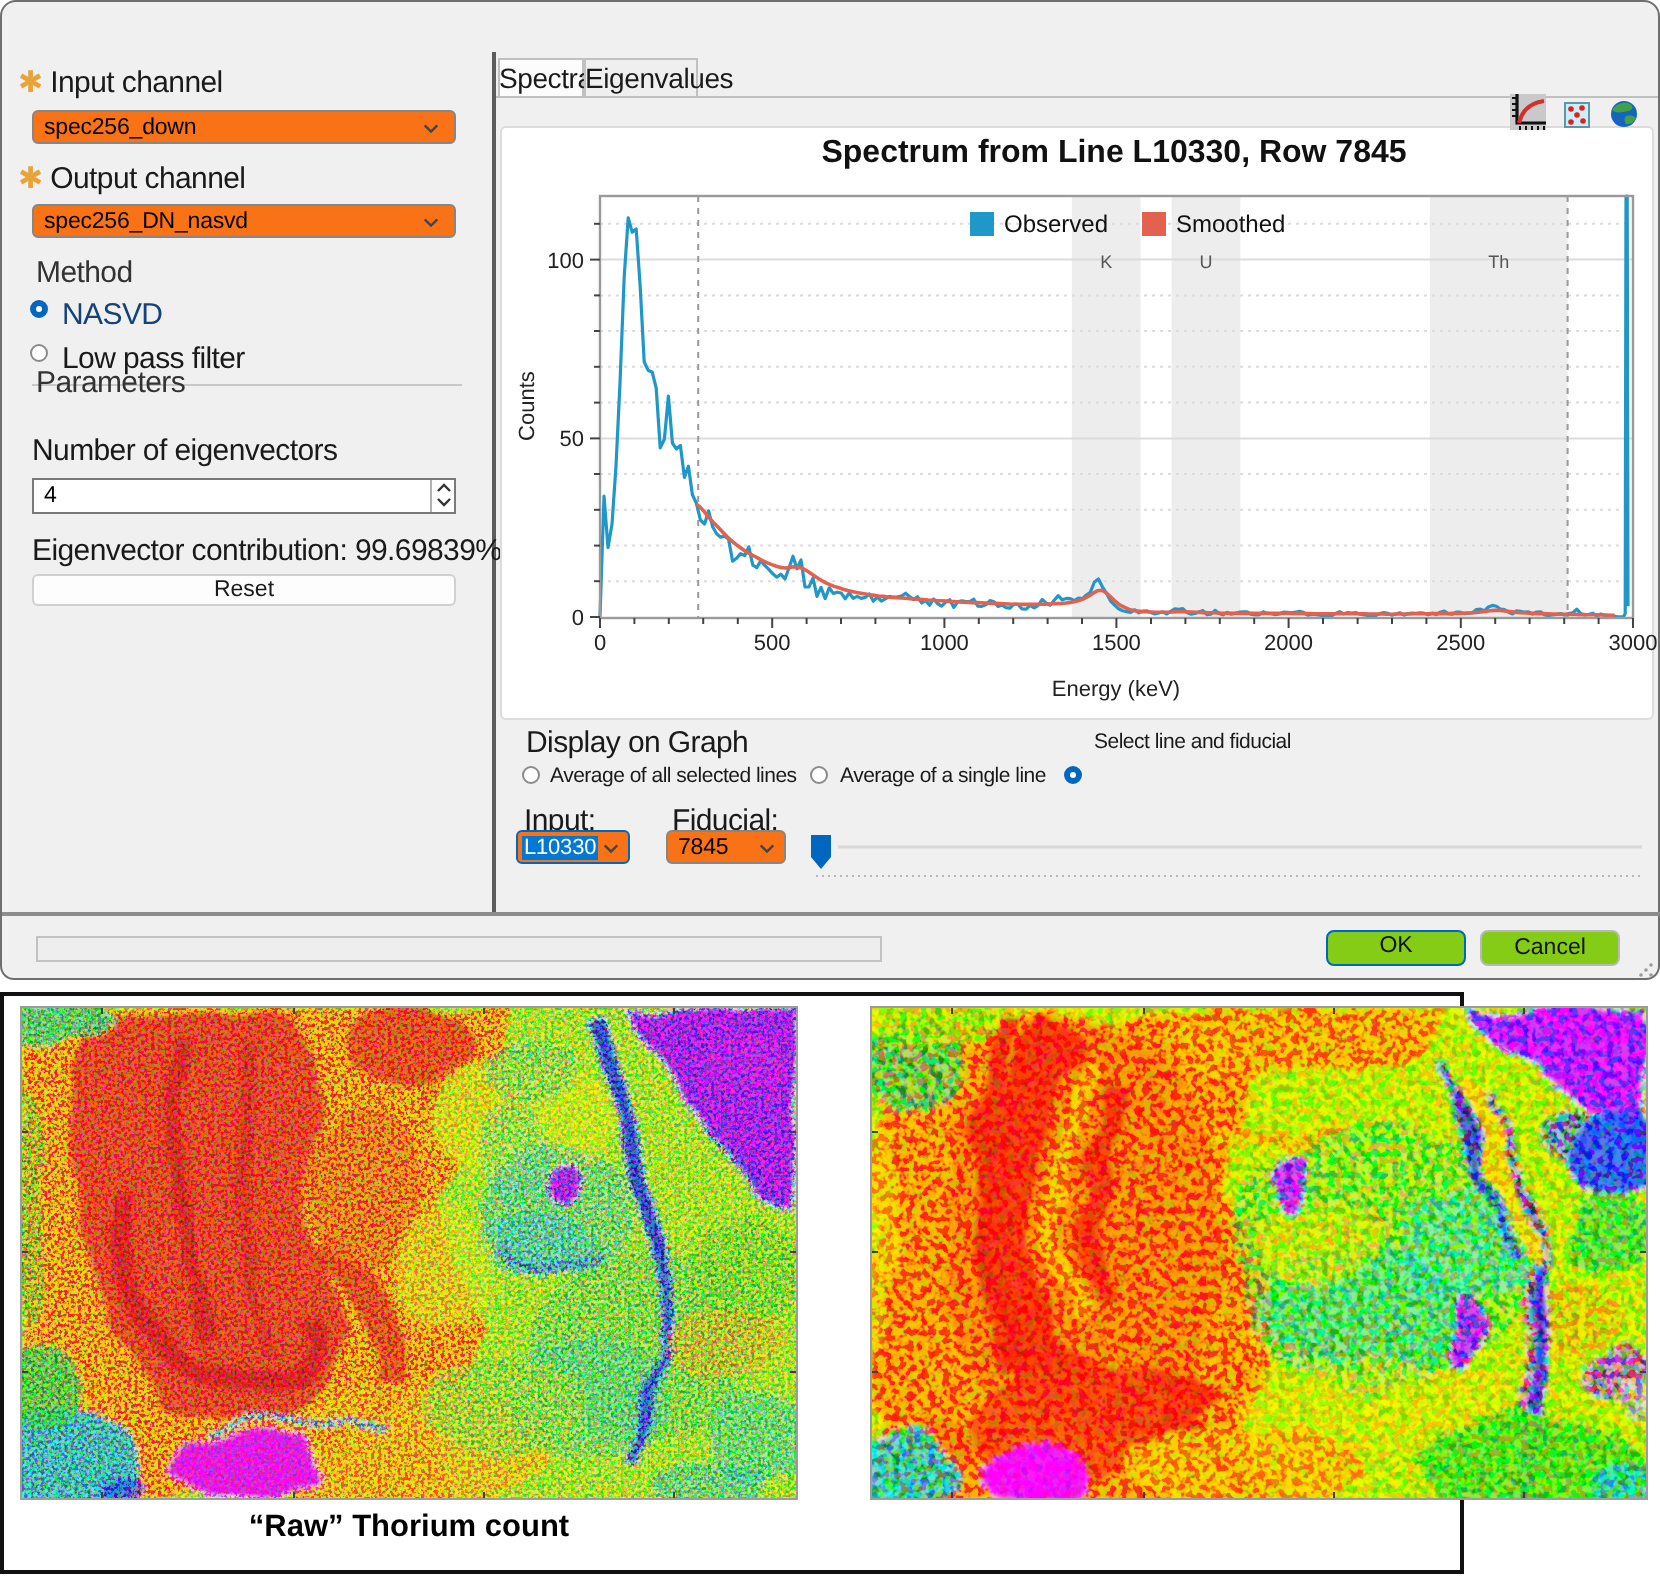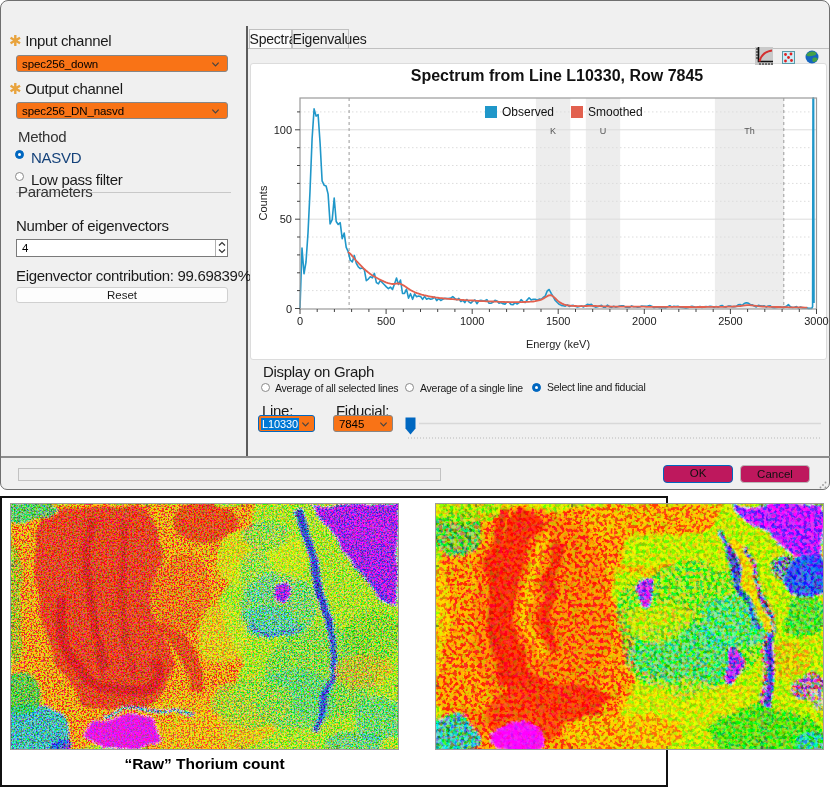--- a/index.html
+++ b/index.html
@@ -26,24 +26,24 @@
 #spin .btns { position:absolute; right:0; top:0; width:12px; height:16px; border-left:1px solid #b0b0b0; }
 #reset { position:absolute; left:15px; top:286px; width:212px; height:16px; background:#fdfdfd; border:1px solid #d0d0d0; border-radius:3px; font-size:11.5px; text-align:center; line-height:14px; color:#1a1a1a; }
 #sep1 { position:absolute; left:15px; top:191px; width:215px; height:1px; background:#c8c8c8; }
 .tab { position:absolute; top:28px; height:19px; font-size:14px; letter-spacing:-0.2px; color:#1a1a1a; text-align:right; line-height:18px; }
 #tab1 { left:247.5px; width:43px; background:#fcfcfc; border:1px solid #c0c0c0; border-bottom:none; }
 #tab2 { left:290.5px; width:57px; background:#efefef; border:1px solid #c0c0c0; border-bottom:none; }
 #tabline { position:absolute; left:247px; top:46.5px; width:581px; height:1px; background:#c0c0c0; }
 #chartbox { position:absolute; left:249px; top:62px; width:577px; height:297px; background:#fff; border:1px solid #dcdcdc; border-radius:3px; }
 #footer-sep { position:absolute; left:0px; top:455px; width:830px; height:2px; background:#8c8c8c; }
 #prog { position:absolute; left:17px; top:467px; width:423px; height:13px; background:#eeeeee; border:1px solid #c2c2c2; }
-.btn { position:absolute; top:464px; height:18px; background:#be185d; border:1px solid #b8b8b8; border-radius:4px; font-size:11.5px; text-align:center; color:#111; }
+.btn { position:absolute; top:464px; height:18px; background:#84cc16; border:1px solid #b8b8b8; border-radius:4px; font-size:11.5px; text-align:center; color:#111; }
 #ok { left:662px; width:70px; border:1.5px solid #0067c0; line-height:15px; }
 #cancel { left:739px; width:70px; line-height:16px; }
-#bpanel { position:absolute; left:0; top:496px; width:668px; height:291px; background:#fff; border:2px solid #111; }
+#bpanel { position:absolute; left:0; top:496px; width:732px; height:291px; background:#fff; border:2px solid #111; }
 .map { position:absolute; top:5px; width:389px; height:247px; border:1px solid #999; filter:saturate(1.35) contrast(1.1); }
 #map1 { left:8px; }
 #map2 { left:433px; }
 .cap { position:absolute; top:257px; width:389px; text-align:center; font-size:15.5px; font-weight:bold; color:#000; }
 svg { display:block; }
 svg text { font-family:"Liberation Sans", sans-serif; }
 </style></head>
 <body>
 <div id="dlg">
   <div id="divider"></div>
@@ -192,22 +192,22 @@
     <path d="M1,5 C3,2 6,1 9,1.5 C12,2.5 12,5 9,5.5 C6,6 3,7 1,5 Z" fill="#43a047"></path>
     <path d="M8,8 C10,7 12,8 13,9 C12,11 10,12.5 8,12 C7,10.5 7,9 8,8 Z" fill="#43a047"></path>
     </svg>
 
   <div class="lbl" style="left:262px; top:362px;">Display on Graph</div>
   <div class="radio" style="left:260px; top:382px;"></div>
   <div class="lbl sm" style="left:274px; top:381px;">Average of all selected lines</div>
   <div class="radio" style="left:404px; top:382px;"></div>
   <div class="lbl sm" style="left:419px; top:381px;">Average of a single line</div>
   <div class="radio sel" style="left:531px; top:382px;"></div>
-  <div class="lbl sm" style="left:546px; top:380px;">Select line and fiducial</div>
-  <div class="lbl" style="left:261px; top:401px;">Line:</div>
+  <div class="lbl sm" style="left:546px; top:364px;">Select line and fiducial</div>
+  <div class="lbl" style="left:261px; top:401px;">Input:</div>
   <div class="combo" style="left:257px; top:414px; width:57px; height:17px; border:1.5px solid #0067c0;">
     <span class="tx" style="left:2px; top:1.5px; background:#0078d4; color:#fff; padding:0 1px; font-size:11px;">L10330</span>
     <svg class="chev" style="right:4px; top:4px;" viewBox="0 0 10 10">
         <path d="M1.5,3 L5,6.5 L8.5,3" fill="none" stroke="#444" stroke-width="1.3"></path>
       </svg>
     </div>
   <div class="lbl" style="left:335px; top:401px;">Fiducial:</div>
   <div class="combo" style="left:332px; top:414px; width:60px; height:17px;">
       <span class="tx">7845</span>
     <svg class="chev" style="right:4px; top:4px;" viewBox="0 0 10 10">

